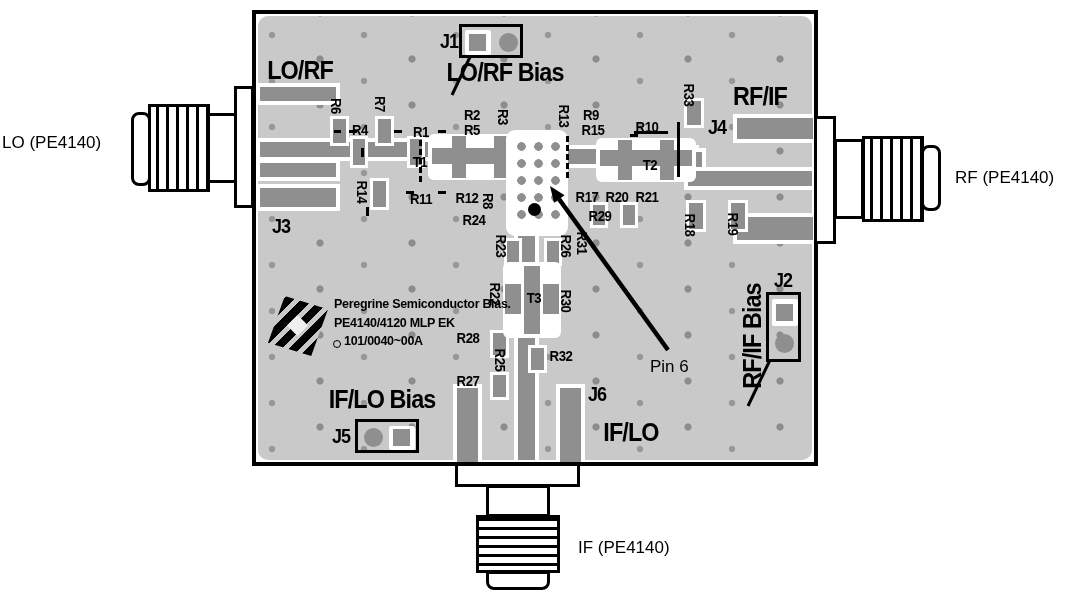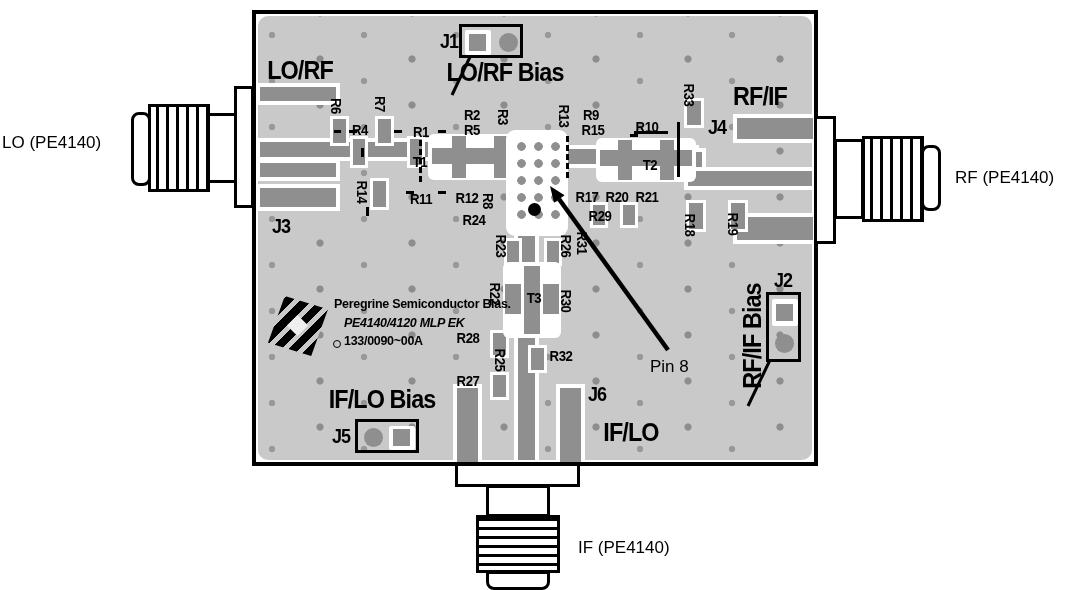--- a/index.html
+++ b/index.html
@@ -194,22 +194,22 @@
   <div class="jbox" style="left:355px;top:419px;width:64px;height:34px;">
     <div class="jcirc" style="left:6px;top:6px;width:19px;height:19px;"></div>
     <div class="jwhite" style="left:31px;top:4px;width:26px;height:24px;"></div>
     <div class="jsq" style="left:35px;top:7px;"></div>
   </div>
 
   <div id="logo-mark">
       <div id="logo-hole"></div>
     </div>
   <div class="logo-line" style="left:334px;top:297px;">Peregrine Semiconductor Bias.</div>
-  <div class="logo-line" style="left:344px;top:316px;font-style:italic;">PE4140/4120 MLP EK</div>
-  <div class="logo-line" style="left:344px;top:334px;">133/0090~00A</div>
+  <div class="logo-line" style="left:334px;top:316px;">PE4140/4120 MLP EK</div>
+  <div class="logo-line" style="left:344px;top:334px;">101/0040~00A</div>
   <div id="logo-dot"></div>
 
   <svg width="1080" height="590">
     <line x1="470" y1="57" x2="452" y2="95" stroke="#000" stroke-width="3"></line>
     <line x1="770" y1="360" x2="748" y2="406" stroke="#000" stroke-width="3"></line>
     <line x1="559" y1="199" x2="668" y2="350" stroke="#000" stroke-width="4.5"></line>
     <polygon points="550,186 564.6,195.2 554.0,202.8" fill="#000"></polygon>
   </svg>
 
   <div id="board-outline"></div>
@@ -225,15 +225,15 @@
   <div class="sma cap" style="left:921px;top:145px;width:20px;height:66px;"></div>
 
   <div class="sma" style="left:455px;top:463px;width:125px;height:24px;"></div>
   <div class="sma" style="left:486px;top:485px;width:64px;height:32px;"></div>
   <div class="sma threads-v" style="left:476px;top:515px;width:84px;height:58px;"></div>
   <div class="sma" style="left:486px;top:571px;width:64px;height:19px;border-radius:0 0 8px 8px;"></div>
 
   <div class="ann" style="left:2px;top:133px;">LO (PE4140)</div>
   <div class="ann" style="left:955px;top:168px;">RF (PE4140)</div>
   <div class="ann" style="left:578px;top:538px;">IF (PE4140)</div>
-  <div class="ann" style="left:650px;top:357px;">Pin 8</div>
+  <div class="ann" style="left:650px;top:357px;">Pin 6</div>
 
 </div>
 
 </body></html>

